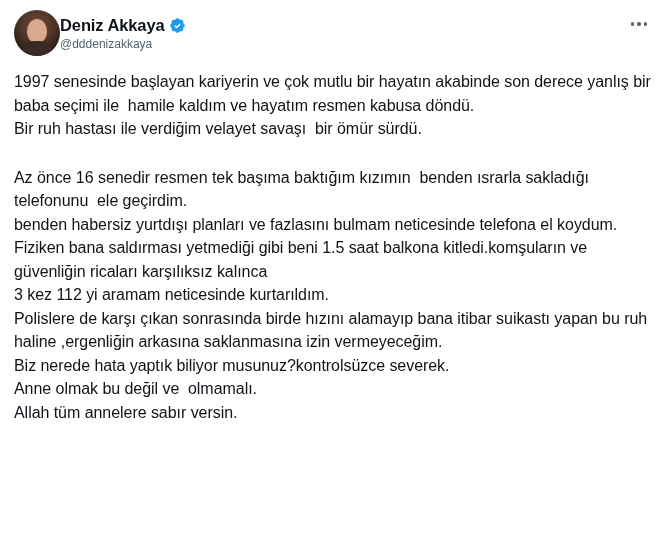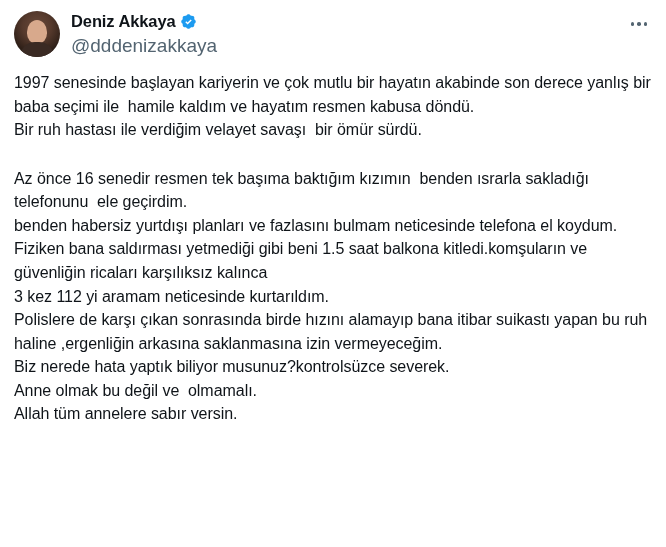--- a/index.html
+++ b/index.html
@@ -20,21 +20,20 @@
     width: 666px;
     height: 547px;
     box-sizing: border-box;
     padding: 10px 14px 0 14px;
     background: #ffffff;
   }
 
   .tweet-header {
     display: flex;
     align-items: center;
-    gap: 11px;
     position: relative;
   }
 
   .avatar {
     width: 46px;
     height: 46px;
     border-radius: 50%;
     flex: 0 0 46px;
     background: radial-gradient(circle at 50% 34%, #6b4a3a 0%, #55392c 38%, #2f2018 70%, #1a1210 100%);
     position: relative;
@@ -83,21 +82,21 @@
   }
 
   .verified {
     display: inline-flex;
     width: 17px;
     height: 17px;
     flex: 0 0 17px;
   }
 
   .handle {
-    font-size: 19px;
+    font-size: 12px;
     color: #536471;
     margin-top: 2px;
   }
 
   .more-btn {
     position: absolute;
     right: 0;
     top: 4px;
     width: 26px;
     height: 20px;

